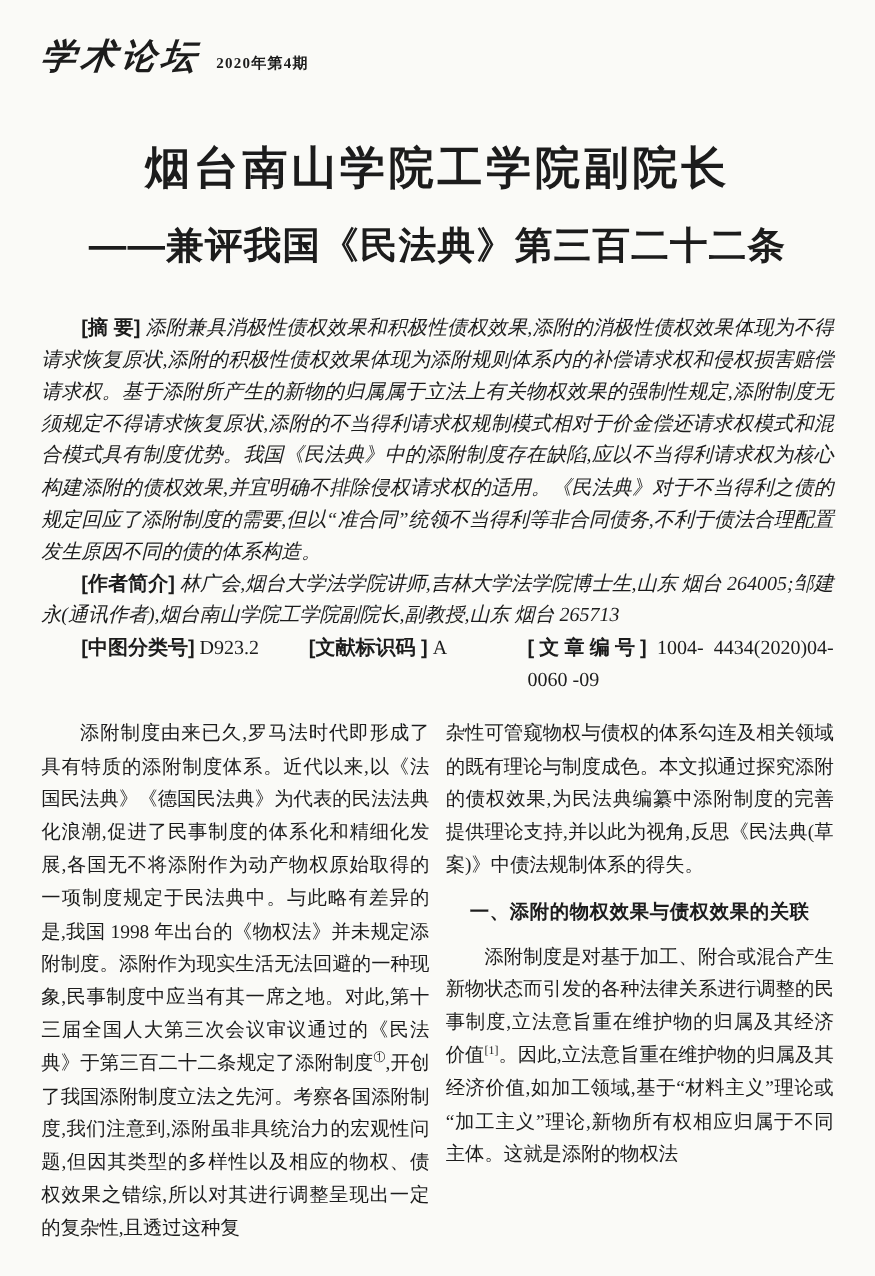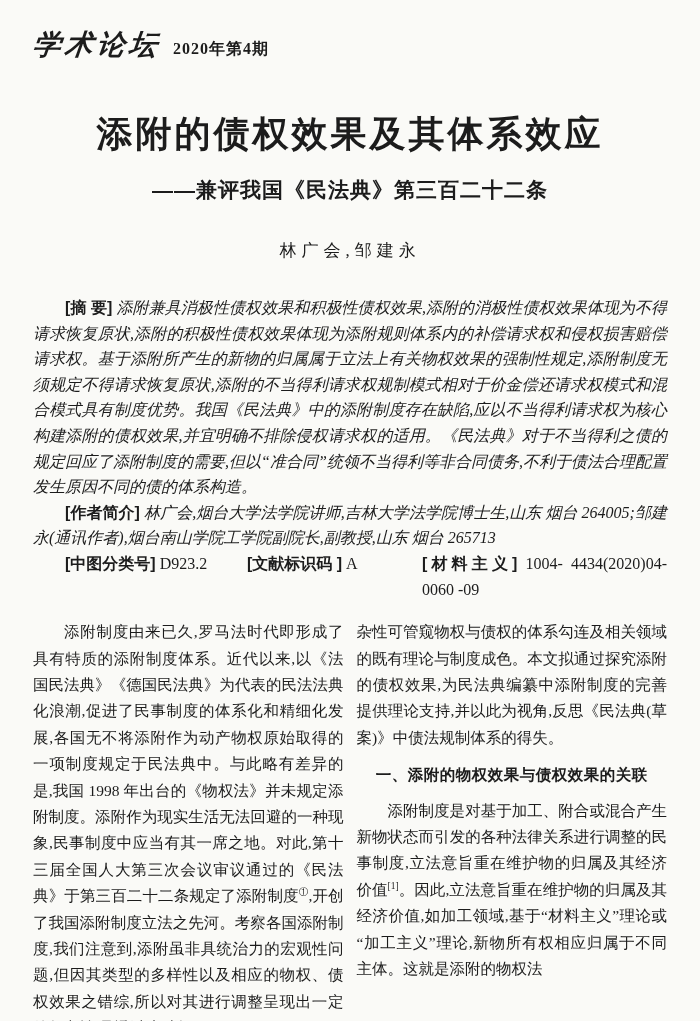--- a/index.html
+++ b/index.html
@@ -21,35 +21,35 @@
   .masthead { display: flex; align-items: baseline; gap: 12px; height: 38px; }
   .journal-name {
     display: inline-block;
     font-family: "DejaVu Serif", serif;
     font-size: 28px; font-weight: 900; font-style: italic;
     transform: skewX(-6deg);
     letter-spacing: 4px;
   }
   .journal-issue {
     font-family: "Liberation Serif", serif;
-    font-size: 16px; font-weight: 700; letter-spacing: 1px;
+    font-size: 12px; font-weight: 700; letter-spacing: 1px;
   }
   
   .title {
     margin: 46px 0 0 0;
     text-align: center;
     font-family: "Liberation Sans", sans-serif;
     font-size: 36px; font-weight: 700;
     letter-spacing: 3px;
   }
   .subtitle {
     margin: 17px 0 0 0;
     text-align: center;
     font-family: "Liberation Sans", sans-serif;
-    font-size: 21px; font-weight: 700;
+    font-size: 30px; font-weight: 700;
     letter-spacing: 1px;
   }
   .authors {
     margin-top: 35px;
     text-align: center;
     font-size: 17px;
     letter-spacing: 5px;
   }
   
   .meta {
@@ -94,37 +94,36 @@
 </head>
 <body>
 
 <div class="page">
 
   <header class="masthead">
     <span class="journal-name">学术论坛</span>
     <span class="journal-issue">2020年第4期</span>
   </header>
 
-  <h1 class="title">添附的债权效果及其体系效应</h1>
+  <h1 class="title">烟台南山学院工学院副院长</h1>
   <h2 class="subtitle">——兼评我国《民法典》第三百二十二条</h2>
-  <div class="authors">林广会,邹建永</div>
 
   <section class="meta">
     <p>
       <span class="label">[摘  要]</span>
       <span class="kai">添附兼具消极性债权效果和积极性债权效果,添附的消极性债权效果体现为不得请求恢复原状,添附的积极性债权效果体现为添附规则体系内的补偿请求权和侵权损害赔偿请求权。基于添附所产生的新物的归属属于立法上有关物权效果的强制性规定,添附制度无须规定不得请求恢复原状,添附的不当得利请求权规制模式相对于价金偿还请求权模式和混合模式具有制度优势。我国《民法典》中的添附制度存在缺陷,应以不当得利请求权为核心构建添附的债权效果,并宜明确不排除侵权请求权的适用。《民法典》对于不当得利之债的规定回应了添附制度的需要,但以“准合同”统领不当得利等非合同债务,不利于债法合理配置发生原因不同的债的体系构造。</span>
     </p>
     <p>
       <span class="label">[作者简介]</span>
       <span class="kai">林广会,烟台大学法学院讲师,吉林大学法学院博士生,山东 烟台 264005;邹建永(通讯作者),烟台南山学院工学院副院长,副教授,山东 烟台 265713</span>
     </p>
     <p class="clc-line">
       <span class="clc-group1"><span class="label">[中图分类号]</span> <span>D923.2</span></span>
       <span class="clc-group2"><span class="label">[文献标识码 ]</span> <span>A</span></span>
-      <span class="clc-group3"><span class="label">[材料主义]</span> <span>1004- 4434(2020)04- 0060 -09</span></span>
+      <span class="clc-group3"><span class="label">[文章编号]</span> <span>1004- 4434(2020)04- 0060 -09</span></span>
     </p>
   </section>
 
   <section class="body-columns">
     <div class="col">
       <p class="p-indent"><span>添附制度由来已久,罗马法时代即形成了具有特质的添附制度体系。近代以来,以《法国民法典》《德国民法典》为代表的民法法典化浪潮,促进了民事制度的体系化和精细化发展,各国无不将添附作为动产物权原始取得的一项制度规定于民法典中。与此略有差异的是,我国 1998 年出台的《物权法》并未规定添附制度。添附作为现实生活无法回避的一种现象,民事制度中应当有其一席之地。对此,第十三届全国人大第三次会议审议通过的《民法典》于第三百二十二条规定了添附制度</span><sup class="note-ref">①</sup><span>,开创了我国添附制度立法之先河。考察各国添附制度,我们注意到,添附虽非具统治力的宏观性问题,但因其类型的多样性以及相应的物权、债权效果之错综,所以对其进行调整呈现出一定的复杂性,且透过这种复</span></p>
     </div>
     <div class="col">
       <p class="p-cont">杂性可管窥物权与债权的体系勾连及相关领域的既有理论与制度成色。本文拟通过探究添附的债权效果,为民法典编纂中添附制度的完善提供理论支持,并以此为视角,反思《民法典(草案)》中债法规制体系的得失。</p>
       <h3 class="section-heading">一、添附的物权效果与债权效果的关联</h3>

